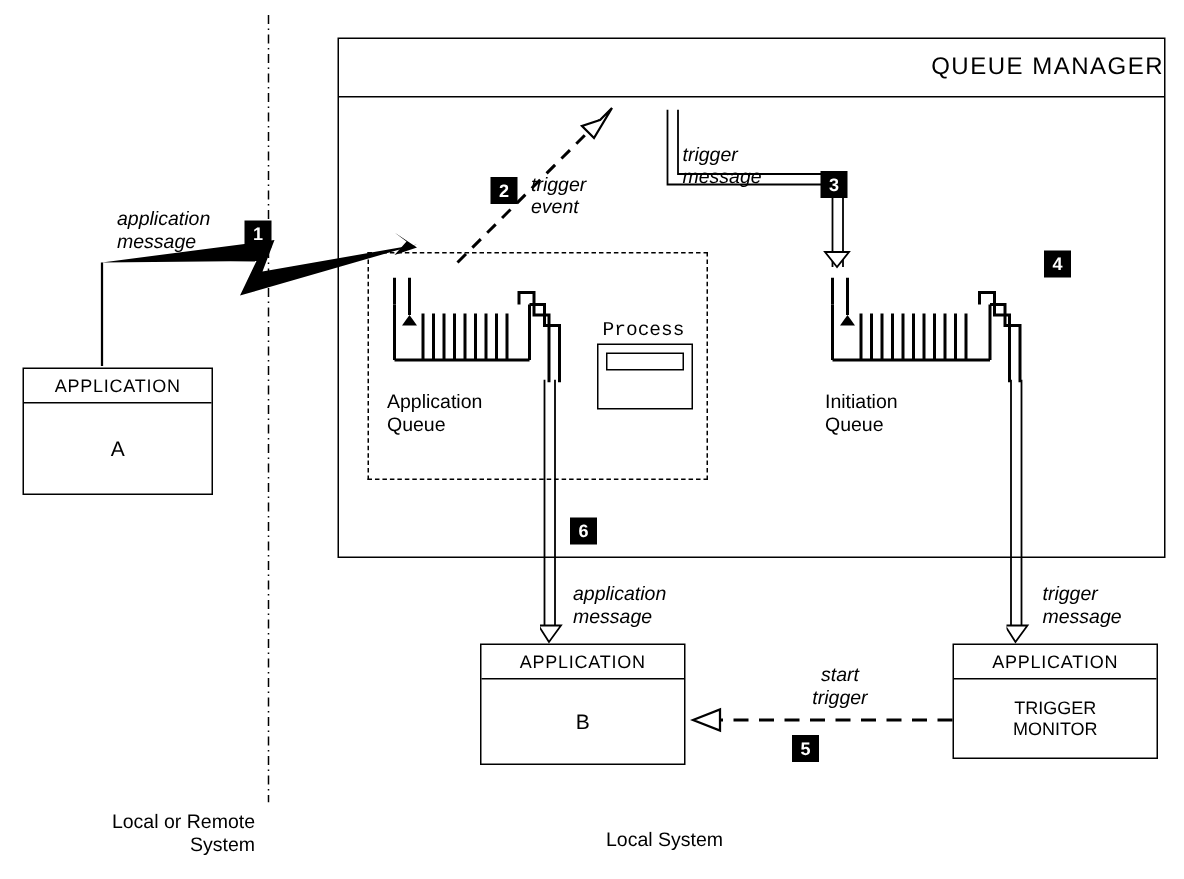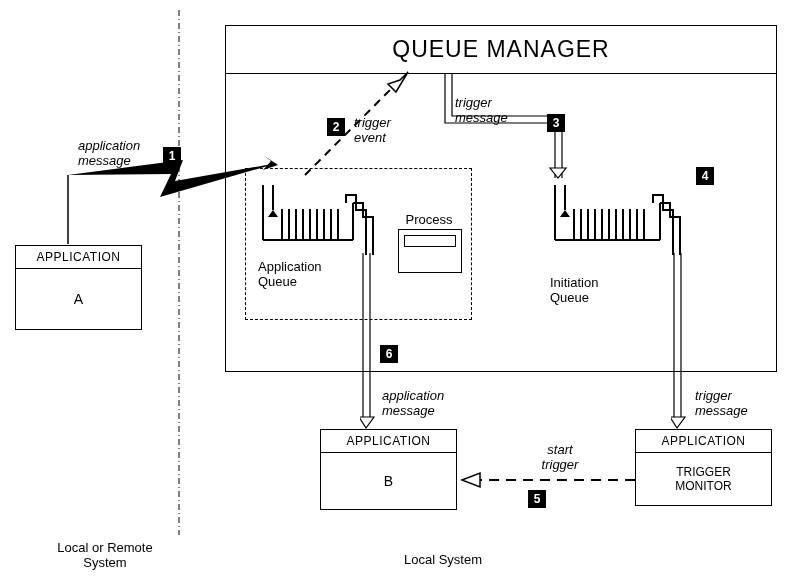--- a/index.html
+++ b/index.html
@@ -27,30 +27,30 @@
     color: #fff;
     font-weight: bold;
     font-size: 12px;
     line-height: 18px;
     text-align: center;
   }
   
   .app-card { border: 1px solid #000; background: #fff; }
   .app-card .hdr { border-bottom: 1px solid #000; text-align: center; font-size: 12px; padding: 4px 0; letter-spacing: 0.5px; }
   .app-card .bod { text-align: center; font-size: 14px; padding: 14px 0; }
-  .title-qm { font-size: 23px; letter-spacing: 1px; text-align: center; }
+  .title-qm { font-size: 16px; letter-spacing: 1px; text-align: right; }
 </style>
 </head>
 <body>
 
 <svg class="abs" style="left:178px; top:10px;" width="2" height="525">
   <line x1="1" y1="0" x2="1" y2="525" stroke="#000" stroke-width="1" stroke-dasharray="6,3,1,3"></line>
 </svg>
 
-<div class="abs label-text center-text" style="left:40px; top:540px; width:130px; white-space:pre-line;">Local or Remote
+<div class="abs label-text center-text" style="left:40px; top:540px; width:130px; white-space:pre-line;text-align:right;">Local or Remote
 System</div>
 <div class="abs label-text center-text" style="left:368px; top:552px; width:150px;">Local System</div>
 
 <div class="abs box" style="left:225px; top:25px; width:550px; height:345px;">
 
   <div class="title-qm" style="padding:10px 0;">QUEUE MANAGER</div>
   <div style="border-top:1px solid #000; width:100%;"></div>
 </div>
 
 <div class="abs dashed-box" style="left:245px; top:168px; width:225px; height:150px;"></div>
@@ -79,21 +79,21 @@
     </g>
 
     <polyline points="95,18 105,18 105,32 115,32 115,70" fill="none" stroke="#000" stroke-width="2"></polyline>
     <polyline points="88,18 88,10 98,10 98,25 108,25 108,70" fill="none" stroke="#000" stroke-width="2"></polyline>
   </svg>
   <div class="label-text" style="margin-top:0px; white-space:pre-line;">Application
 Queue</div>
 </div>
 
 <div class="abs" style="left:398px; top:212px; width:62px;">
-  <div class="label-text center-text" style="margin-bottom:2px;">Process</div>
+  <div class="label-text center-text" style="margin-bottom:2px;font-family:Liberation Mono, monospace;">Process</div>
   <div class="box" style="width:62px; height:42px; position:relative;">
     <div style="position:absolute; left:5px; top:5px; right:5px; height:10px; border:1px solid #000;"></div>
   </div>
 </div>
 
 <div class="abs" style="left:550px; top:185px; width:140px; height:120px;">
   <svg width="140" height="70">
     <line x1="5" y1="0" x2="5" y2="18" stroke="#000" stroke-width="2"></line>
     <line x1="15" y1="0" x2="15" y2="25" stroke="#000" stroke-width="2"></line>
     <polygon points="15,25 10,32 20,32" fill="#000"></polygon>
@@ -109,21 +109,21 @@
       <line x1="59" y1="24" x2="59" y2="55"></line>
       <line x1="66" y1="24" x2="66" y2="55"></line>
       <line x1="73" y1="24" x2="73" y2="55"></line>
       <line x1="80" y1="24" x2="80" y2="55"></line>
       <line x1="87" y1="24" x2="87" y2="55"></line>
       <line x1="94" y1="24" x2="94" y2="55"></line>
     </g>
     <polyline points="110,18 120,18 120,32 130,32 130,70" fill="none" stroke="#000" stroke-width="2"></polyline>
     <polyline points="103,18 103,10 113,10 113,25 123,25 123,70" fill="none" stroke="#000" stroke-width="2"></polyline>
   </svg>
-  <div class="label-text" style="margin-top:16px; white-space:pre-line;">Initiation
+  <div class="label-text" style="margin-top:0px; white-space:pre-line;">Initiation
 Queue</div>
 </div>
 
 <div class="abs app-card" style="left:15px; top:245px; width:125px;">
   <div class="hdr">APPLICATION</div>
   <div class="bod" style="padding:22px 0;">A</div>
 </div>
 
 <div class="abs app-card" style="left:320px; top:429px; width:135px;">
   <div class="hdr">APPLICATION</div>

